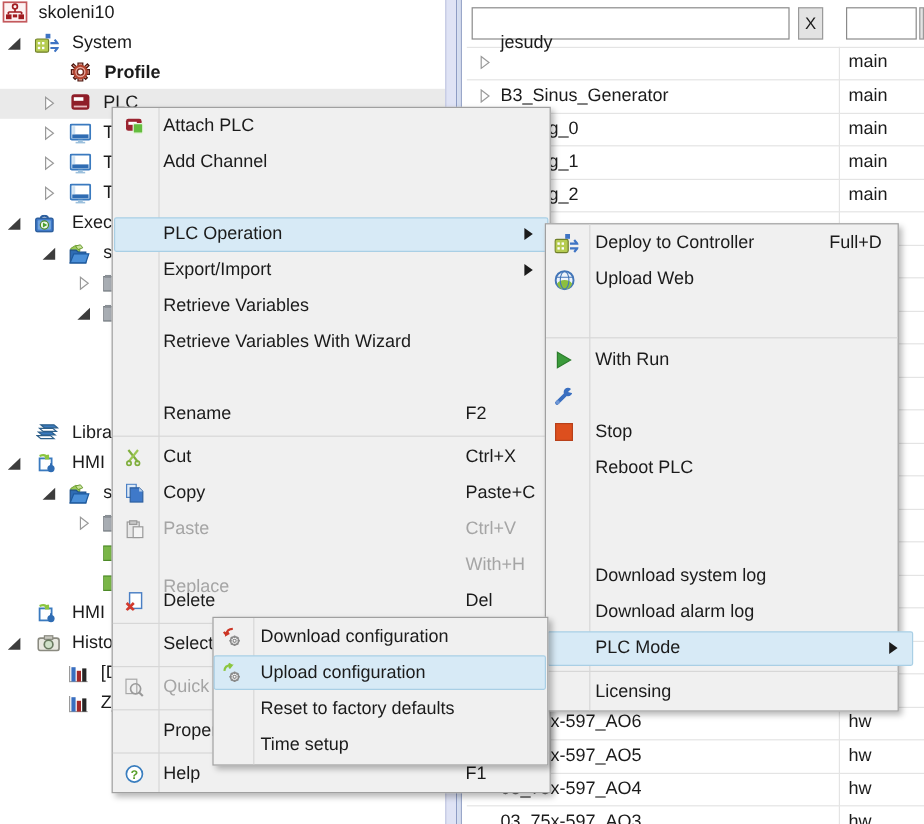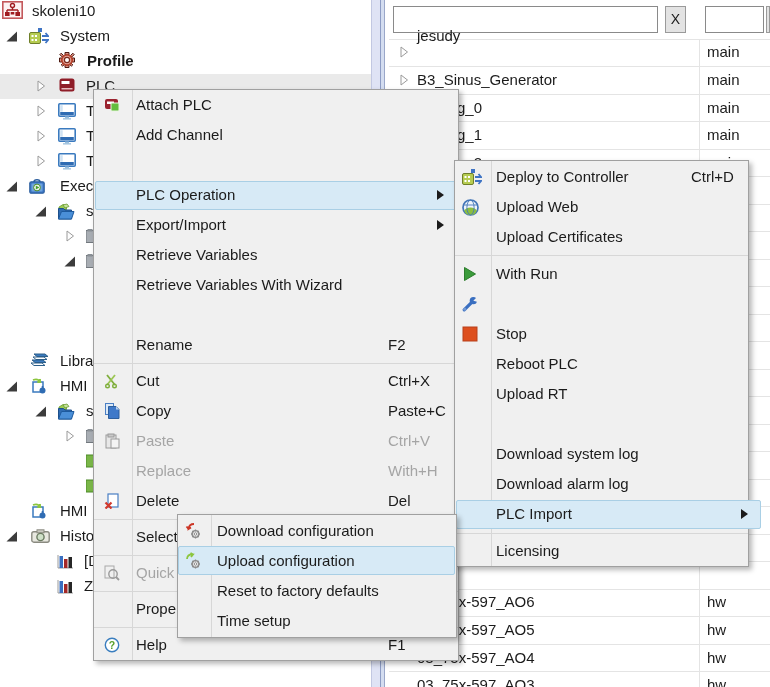--- a/index.html
+++ b/index.html
@@ -297,21 +297,21 @@
       <div class="mlab" style="left:294px;top:306px">Paste+C</div>
 <div class="ab" style="left:10px;top:336px;width:20px;height:30px;display:flex;align-items:center">
         <svg width="16" height="16" viewBox="0 0 16 16">
           <rect x="2" y="2" width="10" height="13" fill="#e8e8e8" stroke="#9a9a9a" stroke-width="1"></rect>
           <rect x="4" y="1" width="6" height="3" fill="#c9c9c9" stroke="#9a9a9a" stroke-width="1"></rect>
           <rect x="7" y="6" width="8" height="9" fill="#f4f4f4" stroke="#9a9a9a" stroke-width="1"></rect>
         </svg>
       </div>
       <div class="mlab dis" style="left:42px;top:336px">Paste</div>
       <div class="mlab dis" style="left:294px;top:336px">Ctrl+V</div>
-<div class="mlab dis" style="left:42px;top:366px">Replace</div>
+<div class="mlab dis" style="left:42px;top:384px">Replace</div>
       <div class="mlab dis" style="left:294px;top:366px">With+H</div>
 <div class="ab" style="left:10px;top:396px;width:20px;height:30px;display:flex;align-items:center">
         <svg width="16" height="16" viewBox="0 0 16 16">
           <rect x="4" y="1" width="10" height="13" fill="#fff" stroke="#4a7fc4" stroke-width="1.2"></rect>
           <path d="M1.5 9.5 L7.5 15.5 M7.5 9.5 L1.5 15.5" stroke="#d23a2e" stroke-width="2.2"></path>
         </svg>
       </div>
       <div class="mlab" style="left:42px;top:396px">Delete</div>
       <div class="mlab" style="left:294px;top:396px">Del</div>
 <div class="msep" style="top:429px;left:0;right:0"></div>
@@ -330,45 +330,44 @@
 <div class="msep" style="top:537px;left:0;right:0"></div>
 <div class="ab" style="left:10px;top:540px;width:20px;height:30px;display:flex;align-items:center">
         <svg width="16" height="16" viewBox="0 0 16 16">
           <circle cx="8" cy="8" r="6.7" fill="#fff" stroke="#3a7ebf" stroke-width="1.4"></circle>
           <text x="8" y="12" font-family="Liberation Sans" font-size="10.5" font-weight="bold" fill="#5aa02c" text-anchor="middle">?</text>
         </svg>
       </div>
       <div class="mlab" style="left:42px;top:540px">Help</div>
       <div class="mlab" style="left:294px;top:540px">F1</div>
 </div>
-<div class="menu" style="left:453.5px;top:160px;width:295px;height:407px">
+<div class="menu" style="left:453.5px;top:186px;width:295px;height:407px">
 <div class="ab" style="left:36.5px;top:0;width:1px;height:405px;background:#d7d7d7"></div>
 <div class="ab" style="left:7.5px;top:1.0px;width:22px;height:30px;display:flex;align-items:center">
         <svg width="20" height="17" viewBox="0 0 20 17">
           <rect x="0.5" y="4.5" width="11" height="11" rx="1.5" fill="#b6cc51" stroke="#6f7f2a" stroke-width="1"></rect>
           <rect x="2.5" y="7" width="2" height="2" fill="#fff"></rect>
           <rect x="6" y="7" width="2" height="2" fill="#fff"></rect>
           <rect x="2.5" y="11" width="2" height="2" fill="#fff"></rect>
           <rect x="6" y="11" width="2" height="2" fill="#fff"></rect>
           <rect x="9" y="0" width="4" height="4" fill="#3f74c4"></rect>
           <path d="M13 8 L19 8 L16.5 5 M13 12 L19 12 L16.5 15" stroke="#3f74c4" stroke-width="1.8" fill="none"></path>
         </svg>
       </div>
       <div class="mlab" style="left:41.5px;top:1.0px">Deploy to Controller</div>
-      <div class="mlab" style="left:236.5px;top:1.0px">Ctrl+D</div>
+      <div class="mlab" style="left:236.5px;top:1.0px">Full+D</div>
 <div class="ab" style="left:7.5px;top:31.0px;width:22px;height:30px;display:flex;align-items:center">
         <svg width="17" height="17" viewBox="0 0 17 17">
           <circle cx="8.5" cy="8.5" r="7.5" fill="#eef4fb" stroke="#4376b8" stroke-width="1.7"></circle>
           <path d="M2.2 11.5 A 7 5.5 0 0 1 14.8 11.5 A 6.6 6.6 0 0 1 2.2 11.5 Z" fill="#8cbf3f"></path>
           <ellipse cx="8.5" cy="8.5" rx="3.6" ry="7.3" fill="none" stroke="#4376b8" stroke-width="0.9"></ellipse>
           <path d="M1.5 6 H 15.5" stroke="#4376b8" stroke-width="0.9" fill="none"></path>
         </svg>
       </div>
       <div class="mlab" style="left:41.5px;top:31.0px">Upload Web</div>
-<div class="mlab" style="left:41.5px;top:61.0px">Upload Certificates</div>
 <div class="msep" style="top:94.0px;left:0;right:0"></div>
 <div class="ab" style="left:7.5px;top:98.0px;width:22px;height:30px;display:flex;align-items:center">
         <svg width="16" height="16" viewBox="0 0 16 16">
           <path d="M2.5 1.5 L13.5 8 L2.5 14.5 Z" fill="#3b9b3b" stroke="#2c7d2c" stroke-width="1"></path>
         </svg>
       </div>
       <div class="mlab" style="left:41.5px;top:98.0px">With Run</div>
 <div class="ab" style="left:7.5px;top:128.0px;width:22px;height:30px;display:flex;align-items:center">
         <svg width="16" height="16" viewBox="0 0 16 16">
           <path d="M2.2 13.8 L9.2 6.8" stroke="#3a6fc0" stroke-width="3.2" stroke-linecap="round"></path>
@@ -377,25 +376,24 @@
           <circle cx="2.8" cy="13.2" r="1.6" fill="#6f97d4"></circle>
         </svg>
       </div>
 <div class="ab" style="left:7.5px;top:158.0px;width:22px;height:30px;display:flex;align-items:center">
         <svg width="16" height="16" viewBox="0 0 16 16">
           <rect x="1" y="1" width="14" height="14" fill="#dd4f1e" stroke="#b8401a" stroke-width="1"></rect>
         </svg>
       </div>
       <div class="mlab" style="left:41.5px;top:158.0px">Stop</div>
 <div class="mlab" style="left:41.5px;top:188.0px">Reboot PLC</div>
-<div class="mlab" style="left:41.5px;top:218.0px">Upload RT</div>
 <div class="mlab" style="left:41.5px;top:278.0px">Download system log</div>
 <div class="mlab" style="left:41.5px;top:308.0px">Download alarm log</div>
 <div class="hl" style="left:1px;top:338.5px;width:305px;height:29px"></div>
-      <div class="mlab" style="left:41.5px;top:338.0px">PLC Import</div>
+      <div class="mlab" style="left:41.5px;top:338.0px">PLC Mode</div>
       <div class="arrow" style="left:286.5px;top:348.0px"></div>
 <div class="msep" style="top:372.0px;left:0;right:0"></div>
 <div class="mlab" style="left:41.5px;top:375.0px">Licensing</div>
 </div>
 <div class="menu" style="left:176.5px;top:513.5px;width:280.5px;height:124.5px">
 <div class="ab" style="left:33.5px;top:0;width:1px;height:122px;background:#d7d7d7"></div>
 <div class="ab" style="left:7.5px;top:1.0px;width:20px;height:30px;display:flex;align-items:center">
         <svg width="18" height="18" viewBox="0 0 18 18">
           <path d="M9 2 Q 4 2 3.5 7 L6 5.5 M3.5 7 L1.5 4.5" stroke="#cc3626" stroke-width="1.8" fill="none"></path>
           <path d="M3.5 7 L1.8 4.8 L5.8 5.4 Z" fill="#cc3626"></path>

